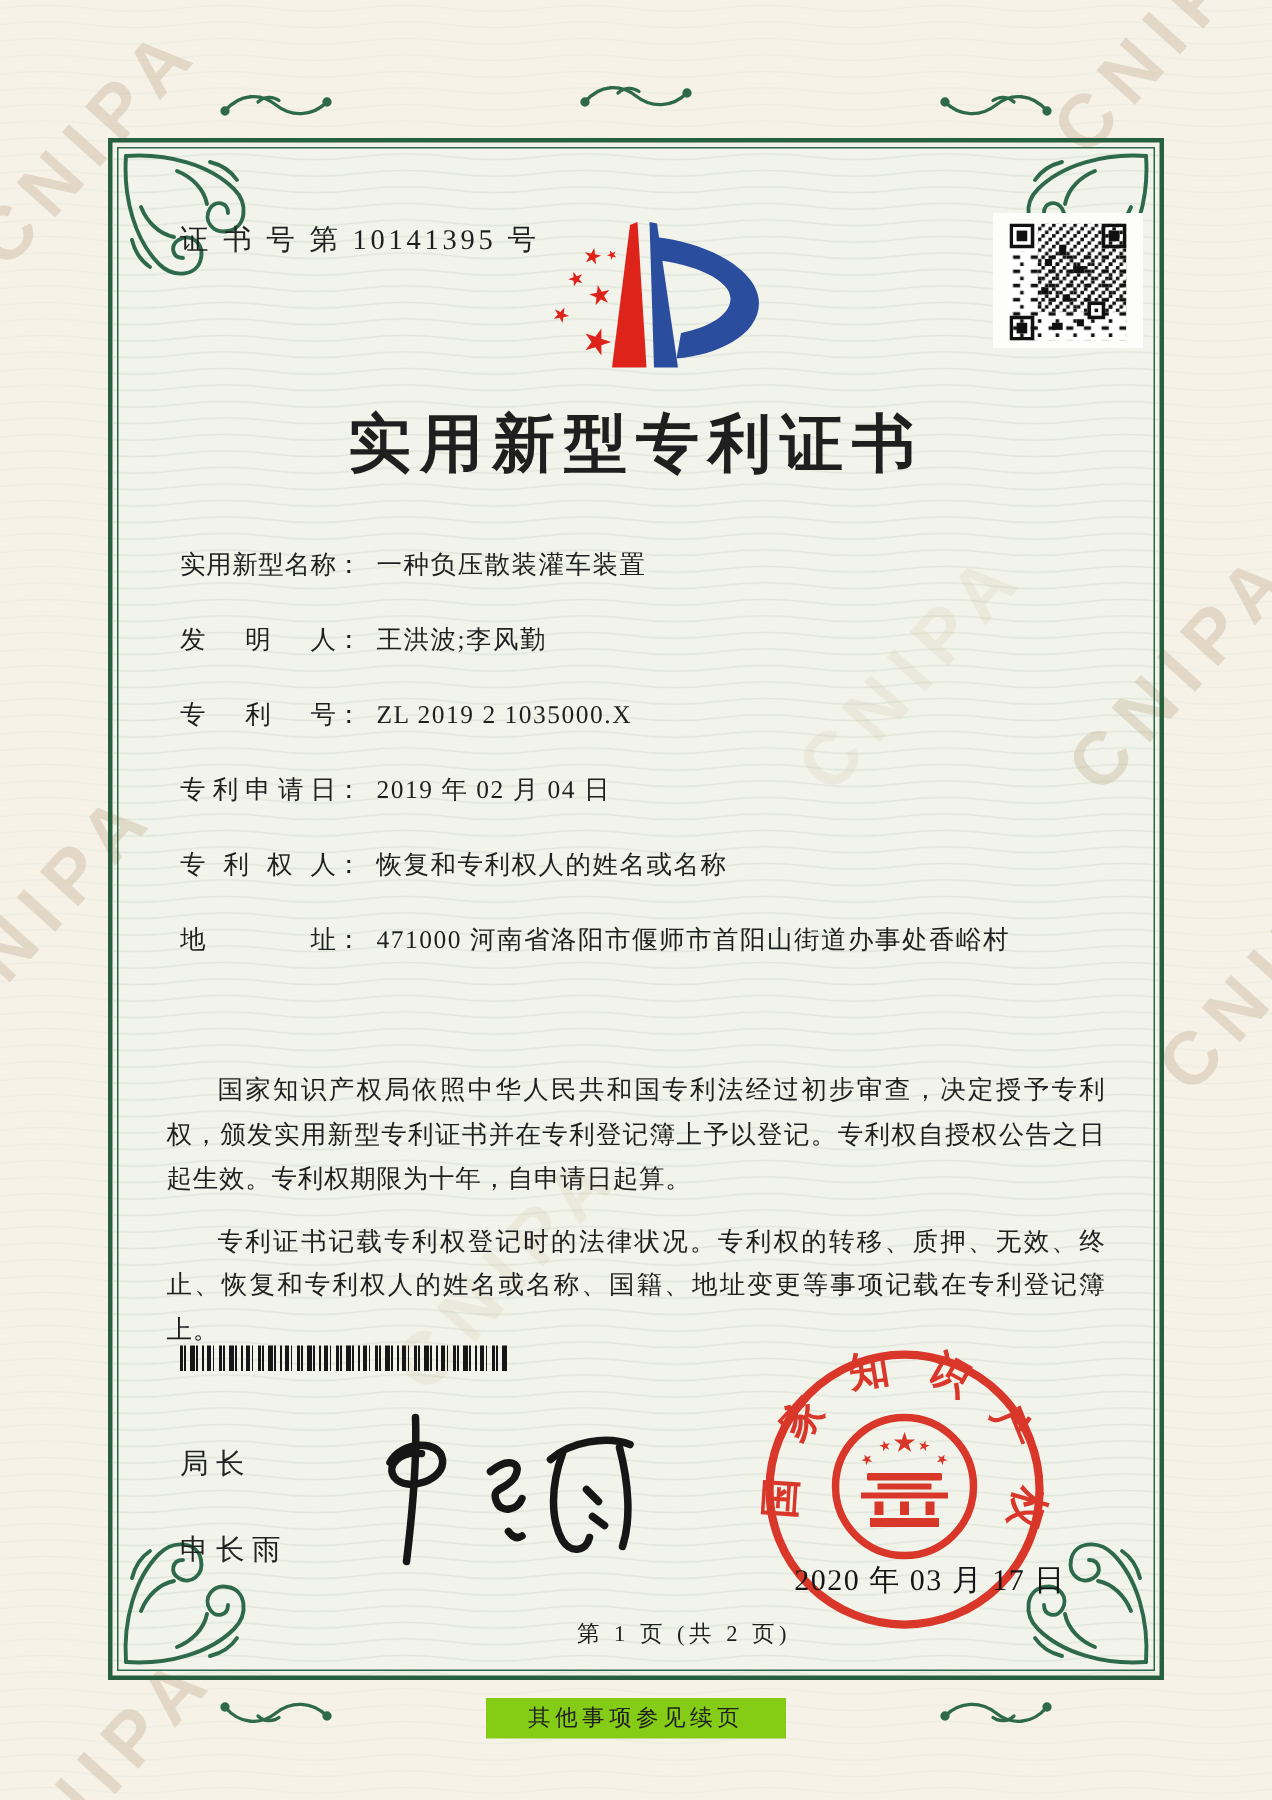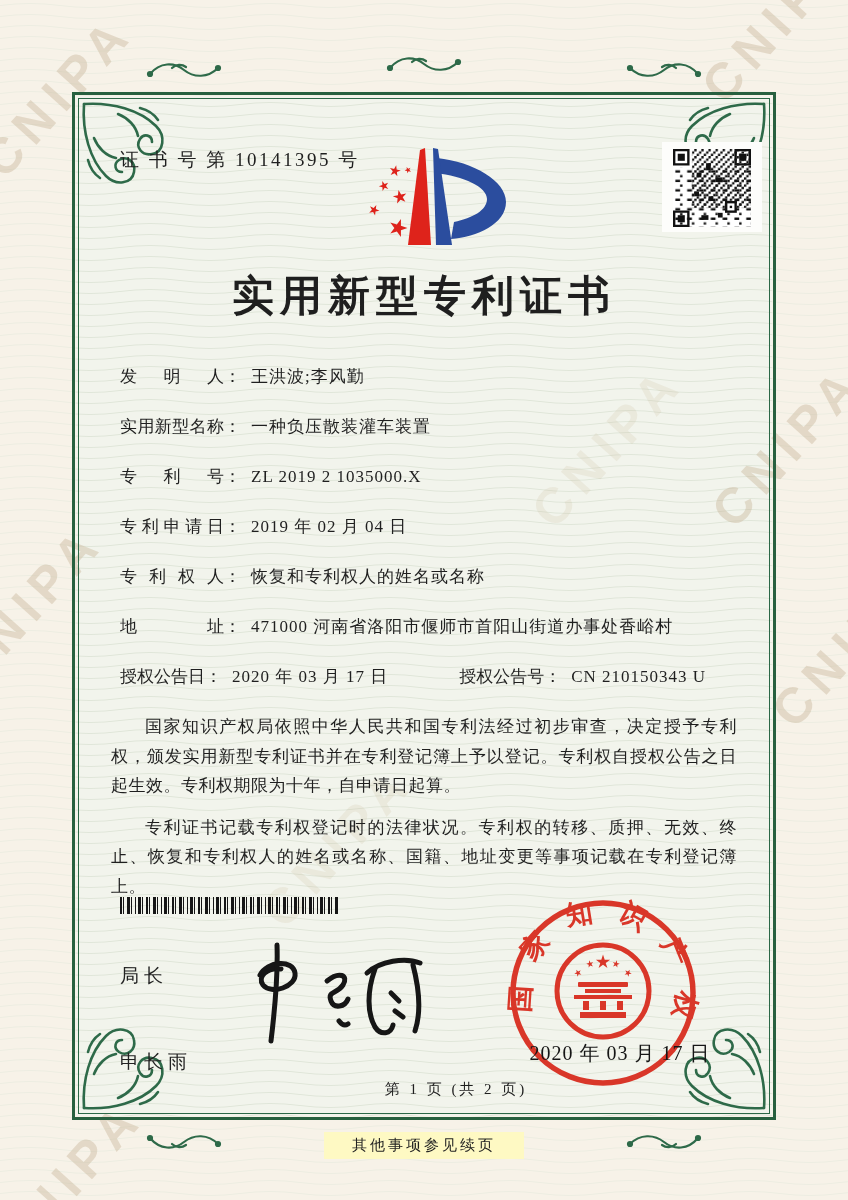--- a/index.html
+++ b/index.html
@@ -64,36 +64,36 @@
       #161616 15px 16px,rgba(0,0,0,0) 16px 18px,
       #161616 18px 21px,rgba(0,0,0,0) 21px 22px,
       #161616 22px 23px,rgba(0,0,0,0) 23px 26px);
   }
   .director-title,.director-name{
     position:absolute;left:120px;z-index:4;
     font-family:"Liberation Sans","DejaVu Sans",sans-serif;
     font-size:19px;letter-spacing:5px;color:#222;
   }
   .director-title{top:963px;}
-  .director-name{top:1049px;}
+  .director-name{top:1020px;}
   .signature{position:absolute;left:215px;top:933px;z-index:5;}
   .seal{position:absolute;left:490px;top:878px;z-index:5;}
   .seal-text{font:700 27px "Liberation Serif","DejaVu Serif",serif;letter-spacing:22px;fill:#d8291b;}
   .seal-date{
     position:absolute;left:512px;top:1040px;width:216px;z-index:6;
     text-align:center;font-size:20px;letter-spacing:1px;color:#151515;
   }
   .page-info{
     position:absolute;left:72px;top:1080px;width:704px;z-index:4;
     text-align:center;font-size:15px;letter-spacing:3px;padding-left:32px;
   }
   .continuation{
     position:absolute;left:324px;top:1132px;width:200px;z-index:4;
     text-align:center;font-size:15px;letter-spacing:3px;
-    background:#fef9c3;padding:4px 0;
+    background:#84cc16;padding:4px 0;
   }
 </style>
 </head>
 <body>
 
 <div class="page">
 
   <svg class="bg-svg" aria-hidden="true">
     <defs>
       <pattern id="waves" width="120" height="11" patternUnits="userSpaceOnUse">
@@ -194,44 +194,36 @@
         <rect x="12" y="28" width="3" height="2"></rect>
         <rect x="19" y="27" width="2" height="2"></rect>
       </g>
     </svg>
   </div>
 
   <div class="title">实用新型专利证书</div>
 
   <div class="fields">
     <div class="frow">
+      <span class="flabel">实用新型名称</span><span class="fcolon">：</span><span class="fvalue">一种负压散装灌车装置</span>
+    </div>
+    <div class="frow">
       <span class="flabel">发明人</span><span class="fcolon">：</span><span class="fvalue">王洪波;李风勤</span>
     </div>
     <div class="frow">
-      <span class="flabel">实用新型名称</span><span class="fcolon">：</span><span class="fvalue">一种负压散装灌车装置</span>
-    </div>
-    <div class="frow">
       <span class="flabel">专利号</span><span class="fcolon">：</span><span class="fvalue">ZL 2019 2 1035000.X</span>
     </div>
     <div class="frow">
       <span class="flabel">专利申请日</span><span class="fcolon">：</span><span class="fvalue">2019 年 02 月 04 日</span>
     </div>
     <div class="frow">
       <span class="flabel">专利权人</span><span class="fcolon">：</span><span class="fvalue">恢复和专利权人的姓名或名称</span>
     </div>
     <div class="frow">
       <span class="flabel">地址</span><span class="fcolon">：</span><span class="fvalue">471000 河南省洛阳市偃师市首阳山街道办事处香峪村</span>
-    </div>
-    <div class="frow">
-      <span class="gpair left">
-        <span>授权公告日</span><span class="fcolon">：</span><span class="fvalue">2020 年 03 月 17 日</span>
-      </span>
-      <span class="gpair">
-        <span>授权公告号</span><span class="fcolon">：</span><span class="fvalue">CN 210150343 U</span>
-      </span>
     </div>
   </div>
 
   <div class="body-text">
     <p>国家知识产权局依照中华人民共和国专利法经过初步审查，决定授予专利权，颁发实用新型专利证书并在专利登记簿上予以登记。专利权自授权公告之日起生效。专利权期限为十年，自申请日起算。</p>
     <p>专利证书记载专利权登记时的法律状况。专利权的转移、质押、无效、终止、恢复和专利权人的姓名或名称、国籍、地址变更等事项记载在专利登记簿上。</p>
   </div>
 
   <div class="barcode"></div>
 

